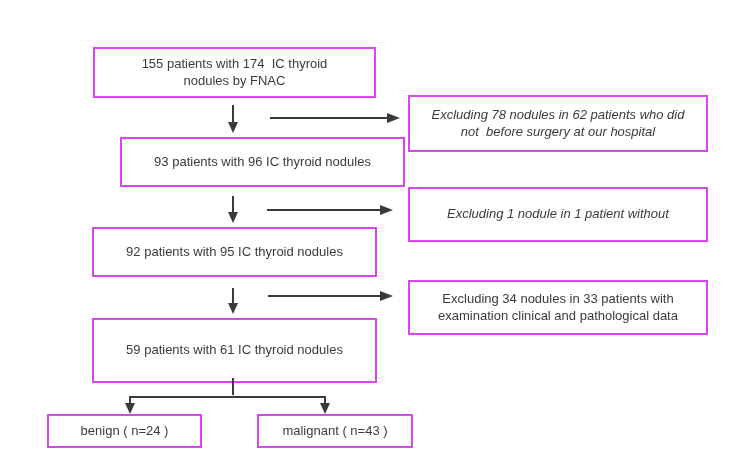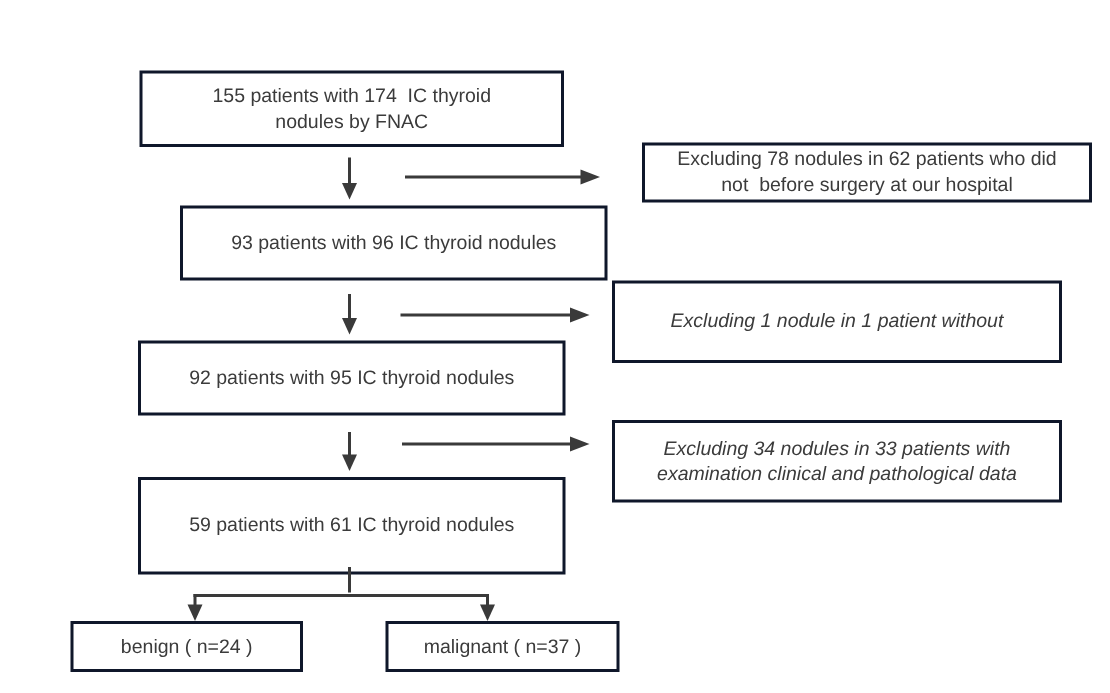--- a/index.html
+++ b/index.html
@@ -11,21 +11,21 @@
   #canvas {
     position: relative;
     width: 740px;
     height: 462px;
     background: #ffffff;
     overflow: hidden;
   }
   .box {
     position: absolute;
     box-sizing: border-box;
-    border: 2px solid #0f172a;
+    border: 2px solid #d946ef;
     background: #ffffff;
     display: flex;
     flex-direction: column;
     align-items: center;
     justify-content: center;
     text-align: center;
     font-size: 13px;
     line-height: 1.3;
     color: #3b3b3b;
   }
@@ -66,40 +66,40 @@
   </div>
 
   <div class="box" style="left:92px;  top:227px; width:285px; height:50px;">
     <div class="line">92 patients with 95 IC thyroid nodules</div>
   </div>
 
   <div class="box" style="left:92px;  top:318px; width:285px; height:65px;">
     <div class="line">59 patients with 61 IC thyroid nodules</div>
   </div>
 
-  <div class="box" style="left:428px; top:95px;  width:300px; height:40px;">
+  <div class="box" style="left:408px; top:95px;  width:300px; height:57px;font-style:italic;">
     <div class="line">Excluding 78 nodules in 62 patients who did</div>
     <div class="line">not  before surgery at our hospital</div>
   </div>
 
   <div class="box" style="left:408px; top:187px; width:300px; height:55px;font-style:italic;">
     <div class="line">Excluding 1 nodule in 1 patient without</div>
   </div>
 
-  <div class="box" style="left:408px; top:280px; width:300px; height:55px;font-style:italic;">
+  <div class="box" style="left:408px; top:280px; width:300px; height:55px;">
     <div class="line">Excluding 34 nodules in 33 patients with</div>
     <div class="line">examination clinical and pathological data</div>
   </div>
 
   <div class="box" style="left:47px;  top:414px; width:155px; height:34px;align-items:center;">
     <div class="line">benign ( n=24 )</div>
   </div>
 
   <div class="box" style="left:257px; top:414px; width:156px; height:34px;">
-    <div class="line">malignant ( n=37 )</div>
+    <div class="line">malignant ( n=43 )</div>
   </div>
 
   <div class="vline" style="left:232px; top:105px; width:2px; height:18px;"></div>
   <div class="tri-down" style="left:228px; top:122px;"></div>
 
   <div class="vline" style="left:232px; top:196px; width:2px; height:17px;"></div>
   <div class="tri-down" style="left:228px; top:212px;"></div>
 
   <div class="vline" style="left:232px; top:288px; width:2px; height:16px;"></div>
   <div class="tri-down" style="left:228px; top:303px;"></div>

